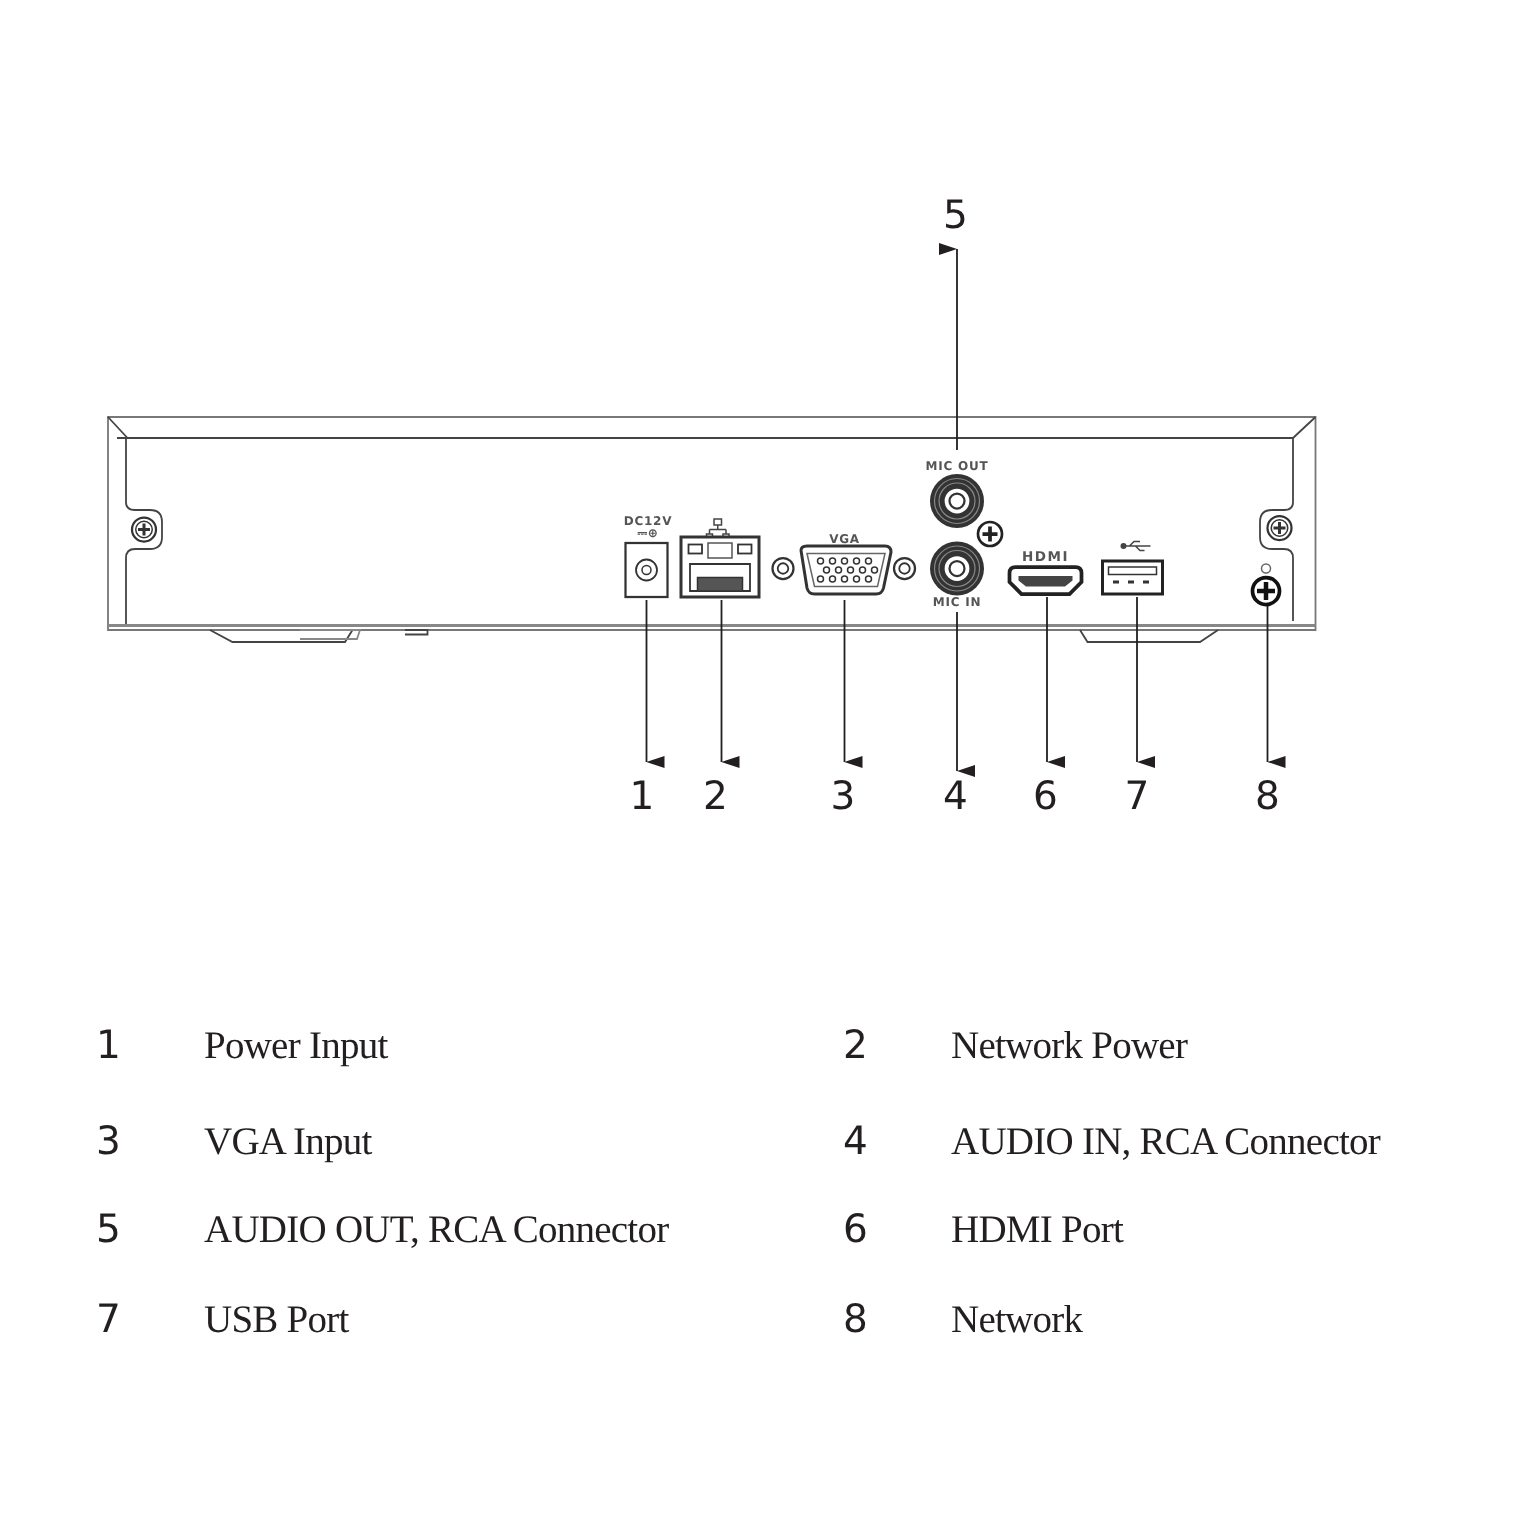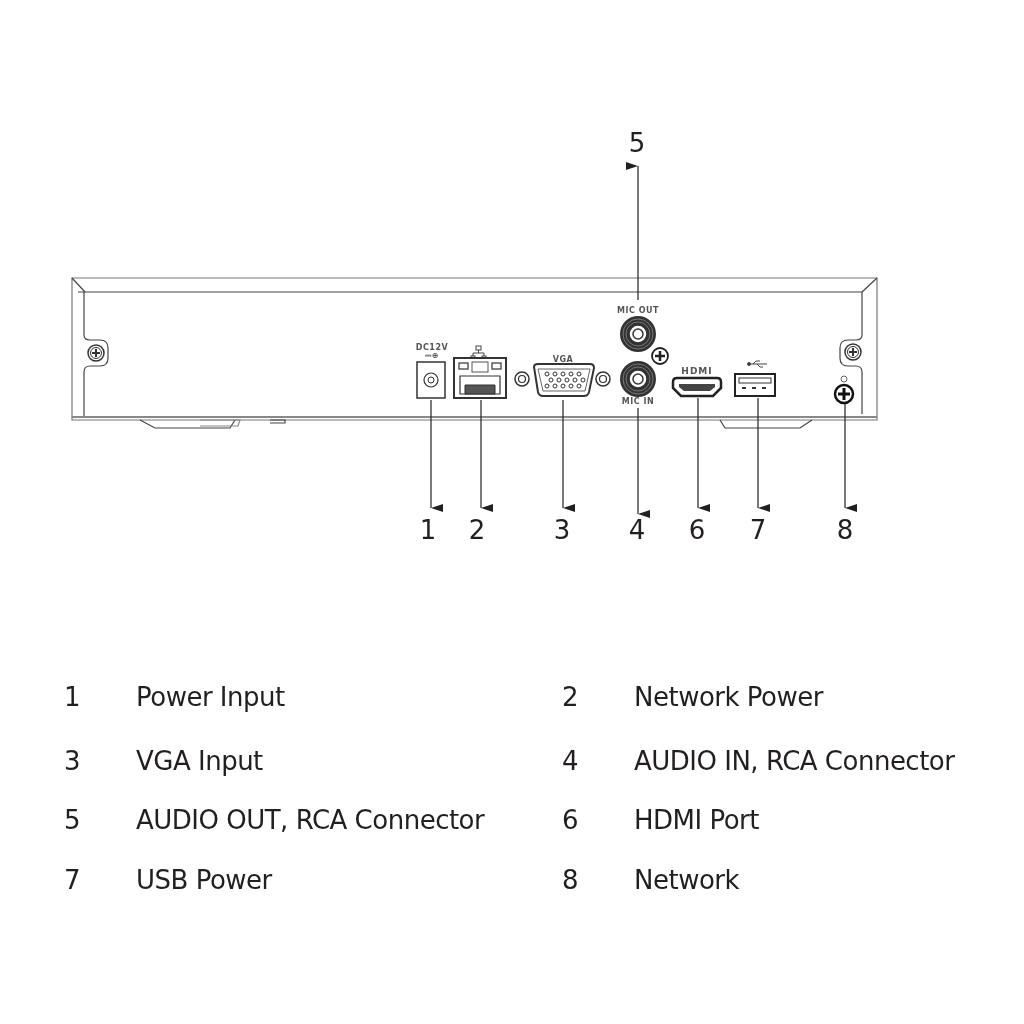--- a/index.html
+++ b/index.html
@@ -4,21 +4,21 @@
   <style>
     html, body { margin: 0; padding: 0; background: #ffffff; }
     body { width: 1024px; height: 1024px; position: relative; overflow: hidden;
            font-family: "Liberation Sans", sans-serif; color: #231f20; }
     #diagram { position: absolute; left: 0; top: 0; width: 1024px; height: 640px; }
     .callout-num { font-family: "DejaVu Sans", sans-serif; font-size: 26px; fill: #231f20; }
     .port-label { font-family: "DejaVu Sans", sans-serif; font-weight: bold; font-size: 8px; fill: #555; letter-spacing: 0.5px; }
     .legend { position: absolute; left: 0; top: 660px; width: 1024px; }
     .legend-item { position: absolute; height: 40px; font-family: "DejaVu Sans", sans-serif; font-size: 26px; color: #231f20; white-space: nowrap; letter-spacing: -0.5px; }
     .legend-item .num { position: absolute; left: 0; top: 0; }
-    .legend-item .desc { position: absolute; left: 72px; top: 0; }
+    .legend-item .desc { position: absolute; left: 72px; top: 0; font-family: Liberation Serif, serif; }
   </style>
 </head>
 <body>
 
 <svg id="diagram" viewBox="0 0 1024 640" xmlns="http://www.w3.org/2000/svg">
   <defs>
     <marker id="arrow" markerWidth="8" markerHeight="12" refX="4" refY="12" orient="auto" markerUnits="userSpaceOnUse">
       <path d="M0,0 L8,0 L4,12 Z" fill="#231f20"></path>
     </marker>
     <marker id="arrow-up" markerWidth="8" markerHeight="12" refX="4" refY="0" orient="auto" markerUnits="userSpaceOnUse">
@@ -189,19 +189,19 @@
   <div class="legend-item" style="left:64px; top:145px;">
     <span class="num">5</span>
     <span class="desc">AUDIO OUT, RCA Connector</span>
   </div>
   <div class="legend-item" style="left:562px; top:145px;">
     <span class="num">6</span>
     <span class="desc">HDMI Port</span>
   </div>
   <div class="legend-item" style="left:64px; top:205px;">
     <span class="num">7</span>
-    <span class="desc">USB Power</span>
+    <span class="desc">USB Port</span>
   </div>
   <div class="legend-item" style="left:562px; top:205px;">
     <span class="num">8</span>
     <span class="desc">Network</span>
   </div>
 </div>
 
 </body></html>

